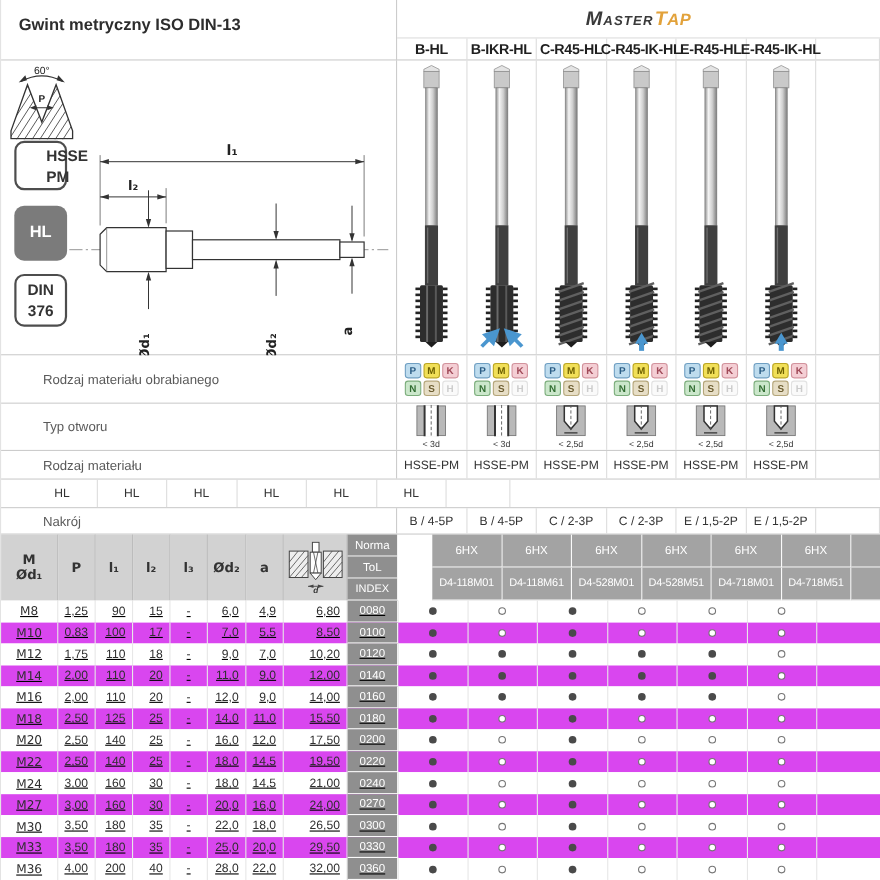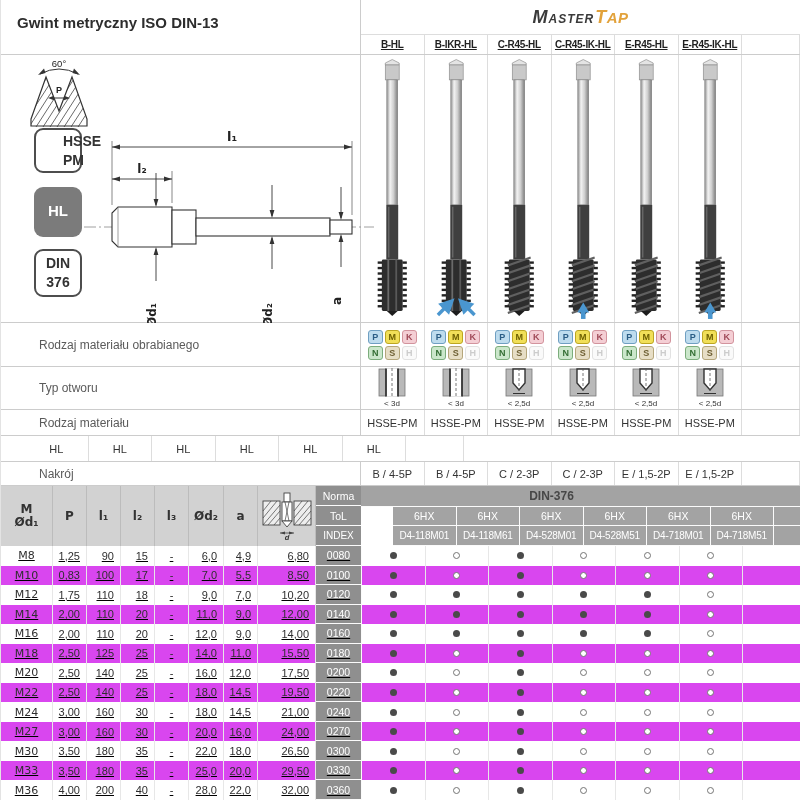--- a/index.html
+++ b/index.html
@@ -13,25 +13,25 @@
               padding:14px 0 0 16px;font-size:15px;font-weight:bold;color:#2d2d2d;}
   .top-right{width:439px;display:flex;flex-direction:column;}
   .logo-row{height:35px;box-sizing:border-box;border-bottom:1px solid #ddd;display:flex;align-items:center;justify-content:center;}
   .logo{font-style:italic;font-weight:bold;white-space:nowrap;}
   .logo-master{display:inline-block;font-size:12px;letter-spacing:1px;color:#3a3a3a;}
   .logo-master::first-letter{font-size:18px;}
   .logo-tap{display:inline-block;font-size:15px;letter-spacing:0.5px;color:#e2a23b;margin-left:1px;}
   .logo-tap::first-letter{font-size:18px;}
   .col-heads{height:20px;box-sizing:border-box;border-bottom:1px solid #ccc;display:grid;grid-template-columns:repeat(6,63.5px) 58px;}
   .col-head{box-sizing:border-box;border-right:1px solid #ddd;display:flex;align-items:center;justify-content:center;
-            font-size:10px;font-weight:bold;color:#1f1f1f;letter-spacing:-0.3px;white-space:nowrap;text-decoration:underline;}
+            font-size:13px;font-weight:bold;color:#1f1f1f;letter-spacing:-0.3px;white-space:nowrap;}
 
   
   .mid{height:268px;display:flex;box-sizing:border-box;border-bottom:1px solid #ccc;}
-  .left-panel{width:420px;box-sizing:border-box;border-right:1px solid #ccc;position:relative;margin-left:21px;}
+  .left-panel{width:420px;box-sizing:border-box;border-right:1px solid #ccc;position:relative;}
   .badge{position:absolute;left:12px;width:48px;box-sizing:border-box;border-radius:9px;text-align:center;
          font-weight:bold;color:#333;background:#fff;}
   .badge.outline{border:2px solid #4d4d4d;}
   .badge.solid{background:#7b7b7b;color:#fff;border:none;}
   .badge .bl{display:block;font-size:14px;line-height:19px;}
   .badge.solid .bl{font-size:15px;line-height:48px;}
   .tap-row{width:439px;display:grid;grid-template-columns:repeat(6,63.5px) 58px;}
   .tap-cell{box-sizing:border-box;border-right:1px solid #ddd;display:flex;justify-content:center;align-items:flex-start;}
 
   
@@ -682,23 +682,20 @@
             <text x="27" y="47.5" font-size="7.5" font-style="italic" text-anchor="middle" fill="#333">d</text>
           </svg>
         </div>
       </div>
       <div class="hlab-col">
         <div class="hlab">Norma</div>
         <div class="hlab">ToL</div>
         <div class="hlab" style="font-size:10px">INDEX</div>
       </div>
       <div class="thead-right">
-        <div class="din-row">
-          <div class="din-cell">DIN-376</div>
-        </div>
         <div class="tol-row">
             <div class="tol-cell">6HX</div>
             <div class="tol-cell">6HX</div>
             <div class="tol-cell">6HX</div>
             <div class="tol-cell">6HX</div>
             <div class="tol-cell">6HX</div>
             <div class="tol-cell">6HX</div>
             <div class="tol-fill"></div>
           </div>
         <div class="index-row">

